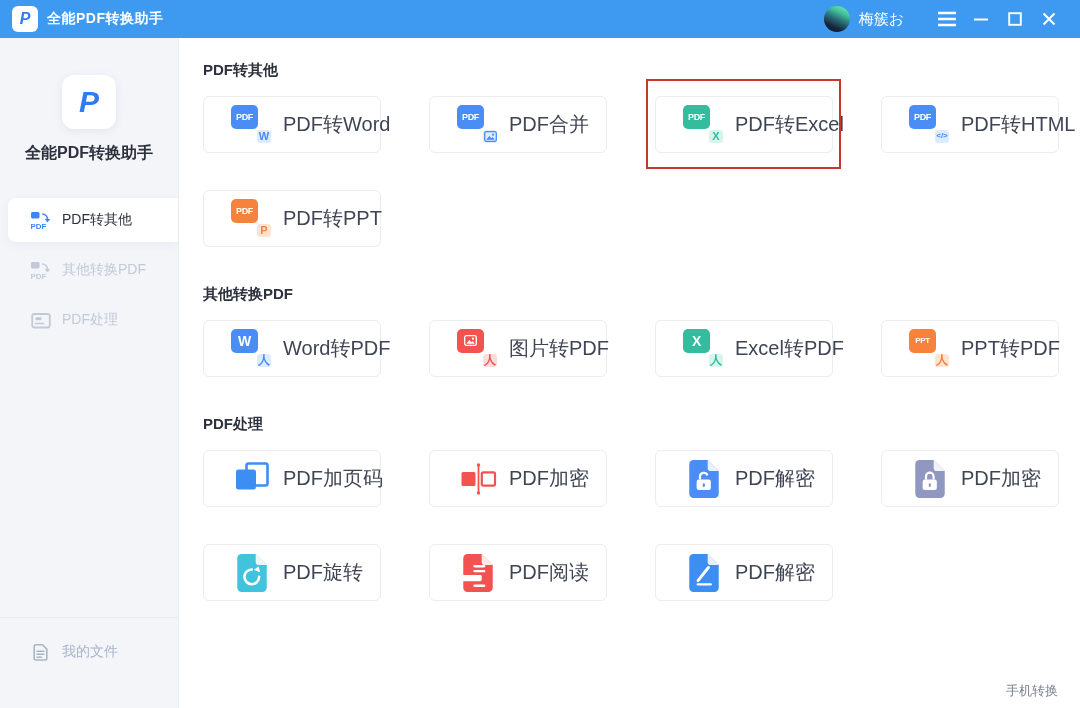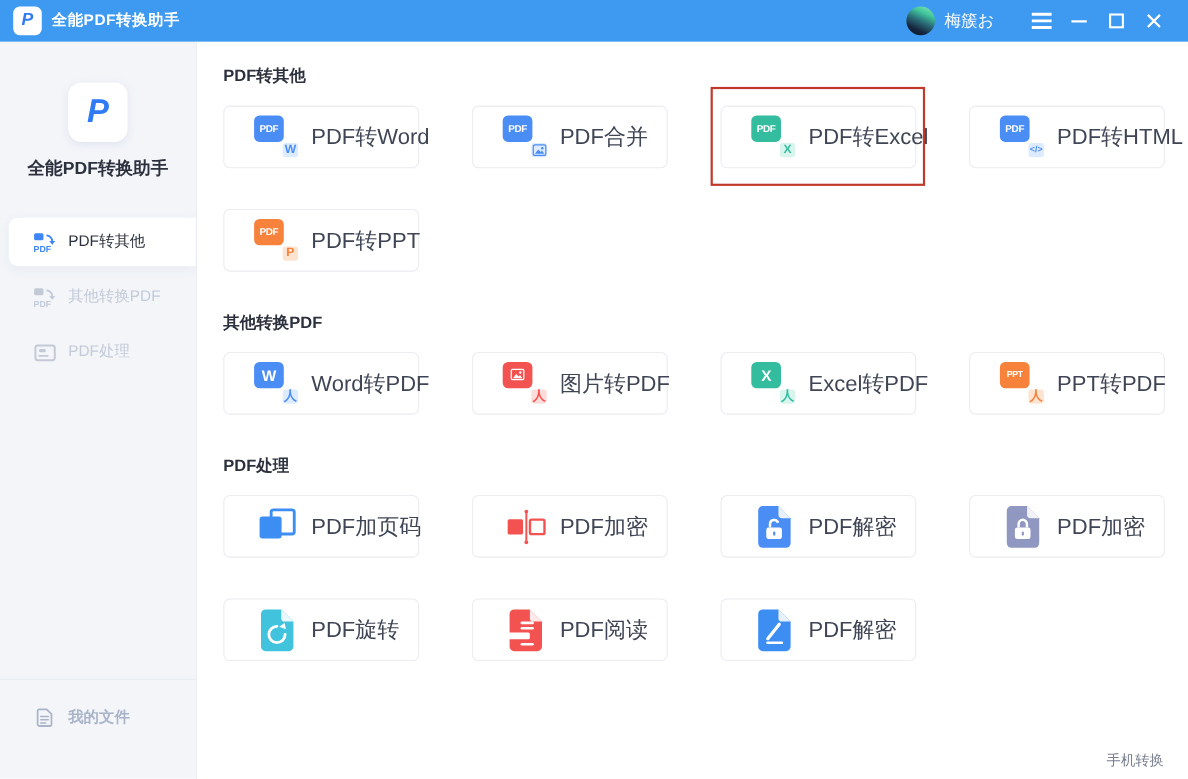--- a/index.html
+++ b/index.html
@@ -29,21 +29,21 @@
 
   
   .sidebar { width:179px; flex:none; background:#f3f5f9; border-right:1px solid #eceef2; position:relative; display:flex; flex-direction:column; }
   .sb-logo { width:54px; height:54px; background:#fff; border-radius:12px; margin:37px auto 0; display:flex; align-items:center; justify-content:center; box-shadow:0 2px 8px rgba(80,100,140,.10); }
   .sb-logo span { font-size:30px; font-weight:800; font-style:italic; color:#2f7bf4; line-height:1; }
   .sb-appname { margin-top:14px; text-align:center; font-size:16px; font-weight:700; color:#2c313d; }
   .sb-menu { margin-top:34px; display:flex; flex-direction:column; gap:6px; }
   .sb-item { height:44px; display:flex; align-items:center; padding-left:30px; gap:11px; color:#c2cad8; font-size:14px; cursor:pointer; }
   .sb-item .sb-icon { width:21px; display:flex; align-items:center; justify-content:center; flex:none; }
   .sb-item.active { background:#fff; margin-left:8px; padding-left:22px; border-radius:8px 0 0 8px; color:#2c313d; box-shadow:0 3px 10px rgba(90,110,150,.07); }
-  .sb-footer { position:absolute; bottom:0; left:0; right:0; border-top:1px solid #e7eaef; padding:22px 0 44px;font-weight:bold; }
+  .sb-footer { position:absolute; bottom:0; left:0; right:0; border-top:1px solid #e7eaef; padding:22px 0 44px; }
   .sb-footer .sb-item { color:#aab4c8; height:24px; }
 
   
   .content { flex:1; position:relative; padding:22px 0 0 24px; background:#fff; }
   .section { margin-bottom:37px; }
   .section-title { font-size:15px; font-weight:700; color:#2c313d; margin:0 0 16px; line-height:20px; }
   .card-grid { display:grid; grid-template-columns:repeat(4,178px); column-gap:48px; row-gap:37px; }
   .card { height:57px; border:1px solid #ececf1; border-radius:6px; background:#fff; display:flex; align-items:center; padding-left:27px; gap:10px; position:relative; cursor:pointer; }
   .card.highlighted::after { content:""; position:absolute; left:-10px; right:-9px; top:-18px; bottom:-17px; border:2px solid #c0392b; pointer-events:none; }
   .card-label { font-size:20px; color:#3f4554; white-space:nowrap; }

